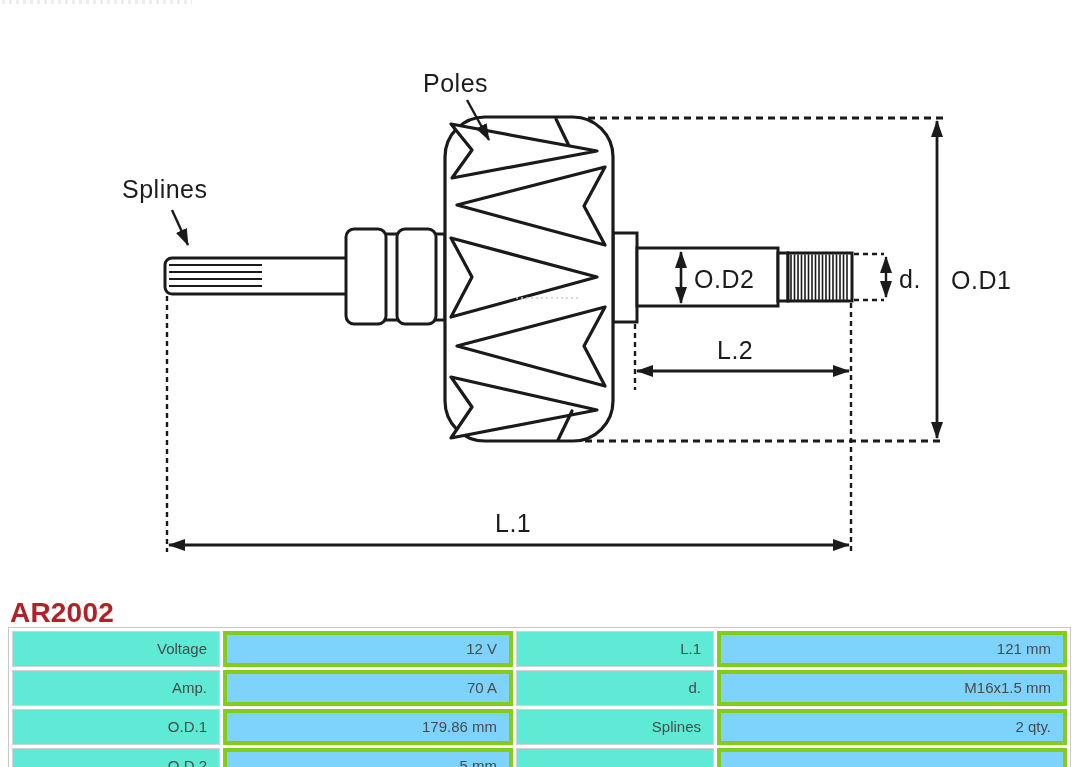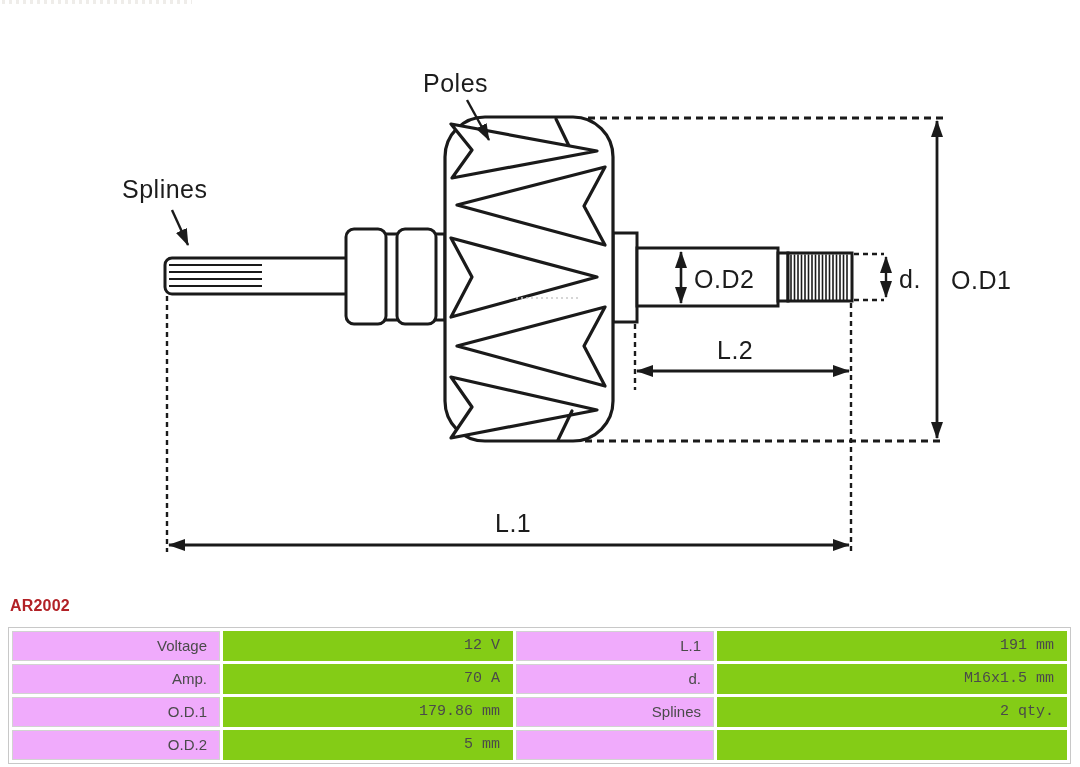--- a/index.html
+++ b/index.html
@@ -10,33 +10,33 @@
   .logo-remnant{
     position:absolute;left:2px;top:0;width:190px;height:4px;opacity:.65;
     background:repeating-linear-gradient(90deg,#e6e3de 0 3px,transparent 3px 7px);
   }
   svg text{
     font-family:"Liberation Sans",sans-serif;
     fill:#1c1c1c;letter-spacing:.5px;
   }
   .part-code{
     position:absolute;left:10px;top:597px;
-    font-size:16px;font-weight:bold;color:#b22126;letter-spacing:.2px;
+    font-size:28px;font-weight:bold;color:#b22126;letter-spacing:.2px;
   }
   .spec-table{
     position:absolute;left:8px;top:627px;width:1063px;
     border:1px solid #c8c8c8;border-collapse:separate;border-spacing:3px;
     table-layout:fixed;background:#ffffff;
   }
   .spec-table td{
     padding:4px 12px;font-size:15px;line-height:20px;color:#4a4a4a;
     text-align:right;overflow:hidden;white-space:nowrap;
   }
-  .spec-table td.lbl{background:#f0abfc;border:1px solid #d2d2d2;}
-  .spec-table td.val{background:#84cc16;border:1px solid #84cc16;font-family:Liberation Mono, monospace;}
+  .spec-table td.lbl{background:#5eead4;border:1px solid #d2d2d2;}
+  .spec-table td.val{background:#7dd3fc;border:4px solid #84cc16;}
 </style>
 </head>
 <body>
 
 <div class="logo-remnant"></div>
 
 <svg width="1080" height="595" viewBox="0 0 1080 595" style="position:absolute;left:0;top:0;">
   <defs>
     <marker id="ah" markerUnits="userSpaceOnUse" markerWidth="18" markerHeight="12" refX="16" refY="6" orient="auto-start-reverse">
       <path d="M0,0 L17,6 L0,12 Z" fill="#1a1a1a"></path>
@@ -153,21 +153,21 @@
     <col style="width:208px">
       <col style="width:290px">
       <col style="width:198px">
       <col>
   </colgroup>
   <tbody>
     <tr>
       <td class="lbl">Voltage</td>
       <td class="val">12 V</td>
       <td class="lbl">L.1</td>
-      <td class="val">191 mm</td>
+      <td class="val">121 mm</td>
     </tr>
     <tr>
       <td class="lbl">Amp.</td>
       <td class="val">70 A</td>
       <td class="lbl">d.</td>
       <td class="val">M16x1.5 mm</td>
     </tr>
     <tr>
       <td class="lbl">O.D.1</td>
       <td class="val">179.86 mm</td>

